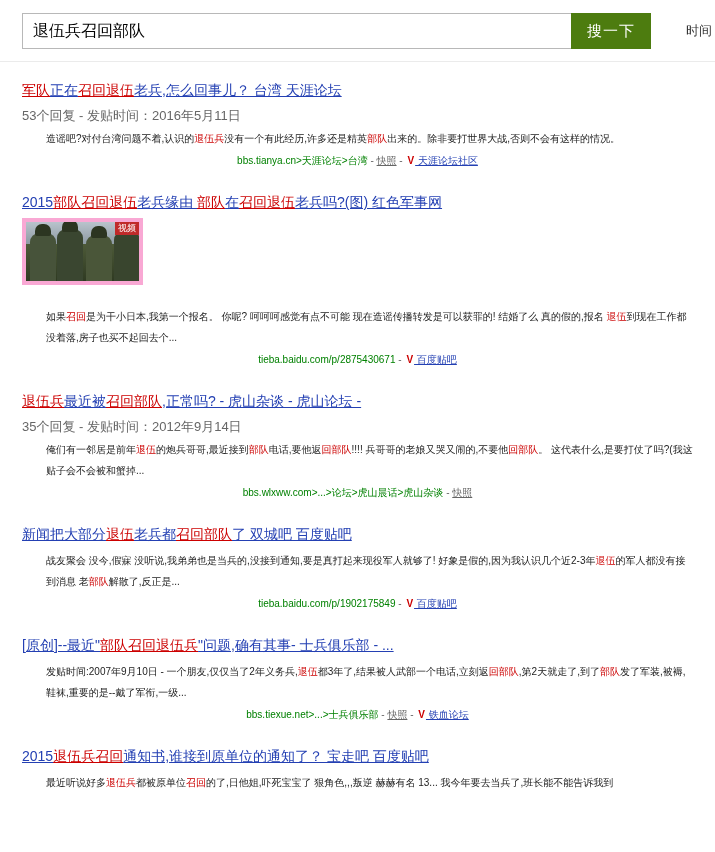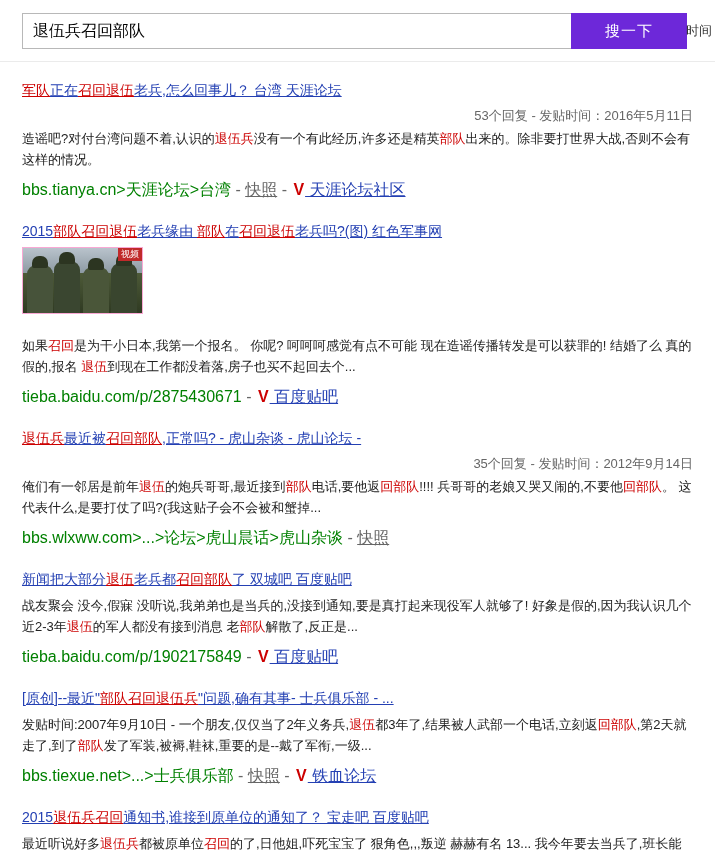--- a/index.html
+++ b/index.html
@@ -56,23 +56,23 @@
     justify-content: center;
     color: #9b9b9b;
     font-size: 17px;
     cursor: pointer;
     user-select: none;
   }
   .search-btn {
     position: absolute;
     left: 571px;
     top: 13px;
-    width: 116px;
+    width: 80px;
     height: 36px;
-    background: #6d28d9;
+    background: #4d7c0f;
     color: #fff;
     border: none;
     font-size: 15px;
     font-family: "Liberation Sans", sans-serif;
     cursor: pointer;
     letter-spacing: 1px;
   }
   .header-right {
     position: absolute;
     left: 686px;
@@ -99,34 +99,33 @@
     cursor: pointer;
     font-weight: normal;
     display: inline-block;
   }
   .r-title .em { color: #c00; text-decoration: underline; }
   .r-meta {
     font-size: 13px;
     color: #666;
     margin-bottom: 3px;
     line-height: 19px;
-    text-align: right;
   }
   .r-body {
     display: flex;
     gap: 9px;
   }
   .r-thumb {
     width: 121px;
     height: 67px;
     flex: 0 0 121px;
     position: relative;
     overflow: hidden;
     background: #3c4a2c;
-    border: 1px solid #f9a8d4;
+    border: 4px solid #f9a8d4;
     cursor: pointer;
   }
   .r-thumb .sky {
     position: absolute; left:0; top:0; width:100%; height:38%;
     background: linear-gradient(#b9c3cc, #8d9aa3);
   }
   .r-thumb .ground {
     position: absolute; left:0; bottom:0; width:100%; height:62%;
     background: linear-gradient(#4d5a38, #2f3a22);
   }
@@ -152,31 +151,33 @@
   .r-thumb .tag {
     position: absolute;
     right: 0; top: 0;
     background: #c02a2a;
     color: #fff;
     font-size: 9px;
     padding: 1px 3px;
     line-height: 11px;
   }
   .r-abstract {
-    font-size: 13px;
+    font-size: 10px;
     line-height: 21px;
     color: #222;
     flex: 1;
+    margin-left: 24px;
   }
   .r-abstract .em { color: #c00; }
   .r-source {
-    font-size: 16px;
+    font-size: 10px;
     line-height: 20px;
     color: #008000;
-    margin-top: 10px;
+    margin-top: 2px;
+    text-align: center;
   }
   .r-source .sep { color: #666; }
   .r-source .lnk {
     color: #666;
     text-decoration: underline;
     cursor: pointer;
   }
   .r-source .vicon {
     color: #c00;
     font-weight: bold;

